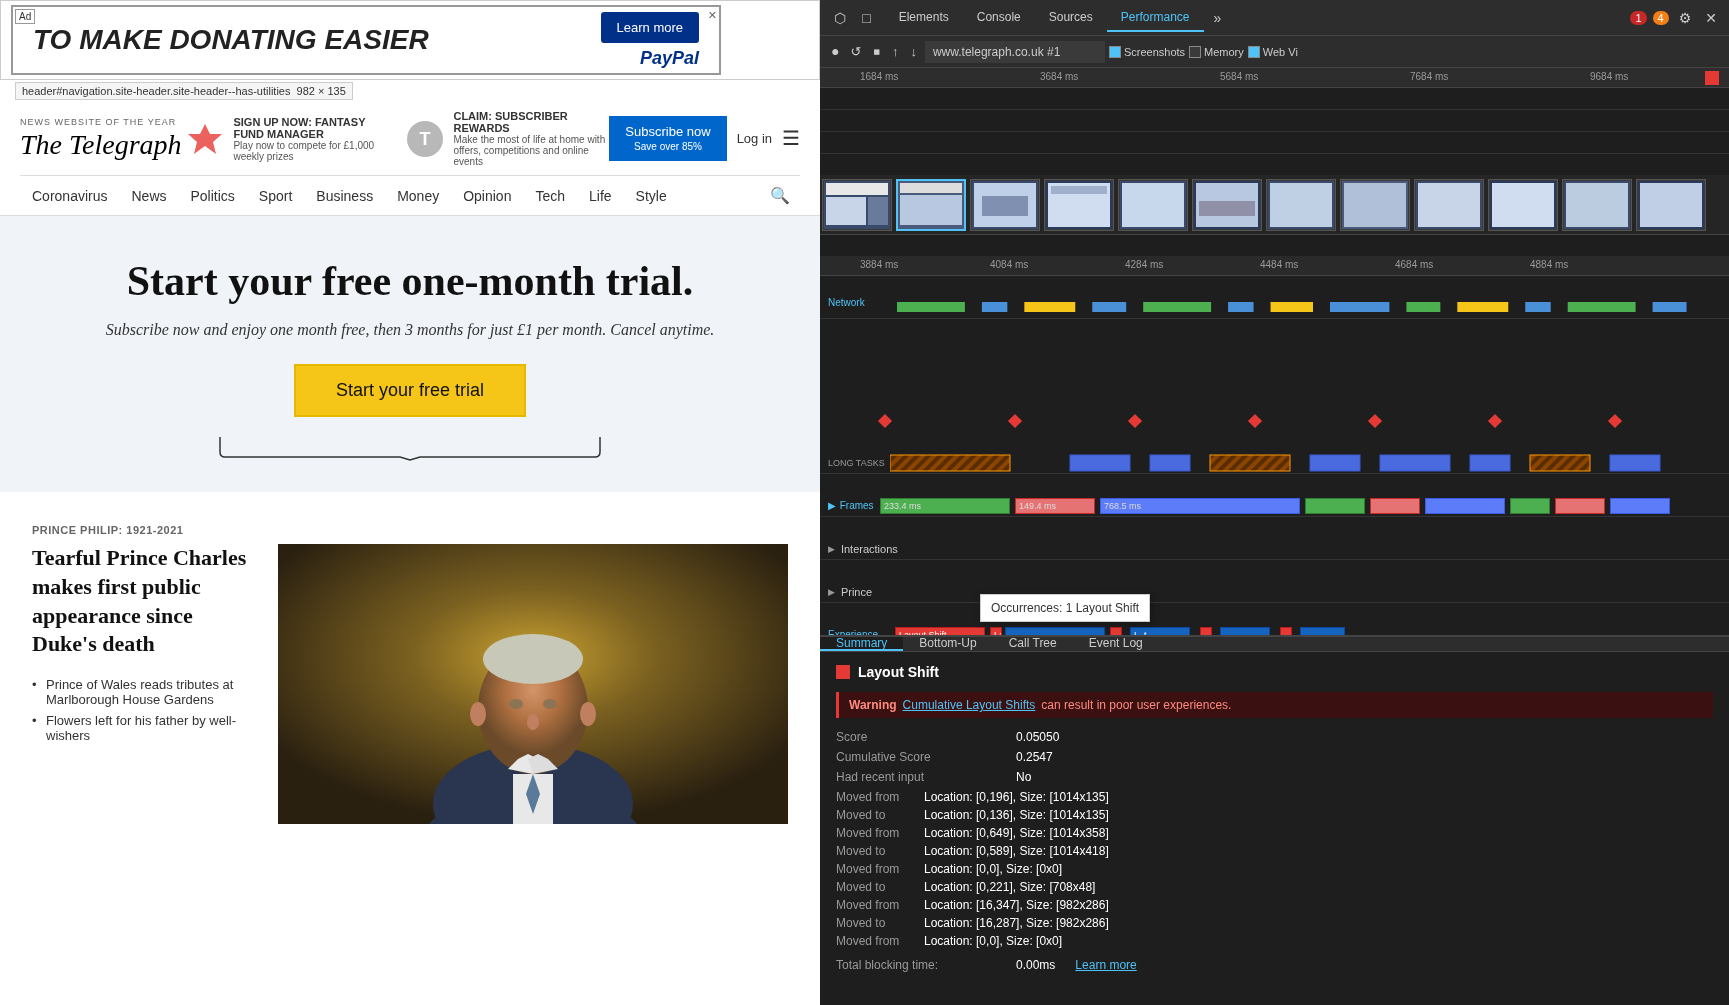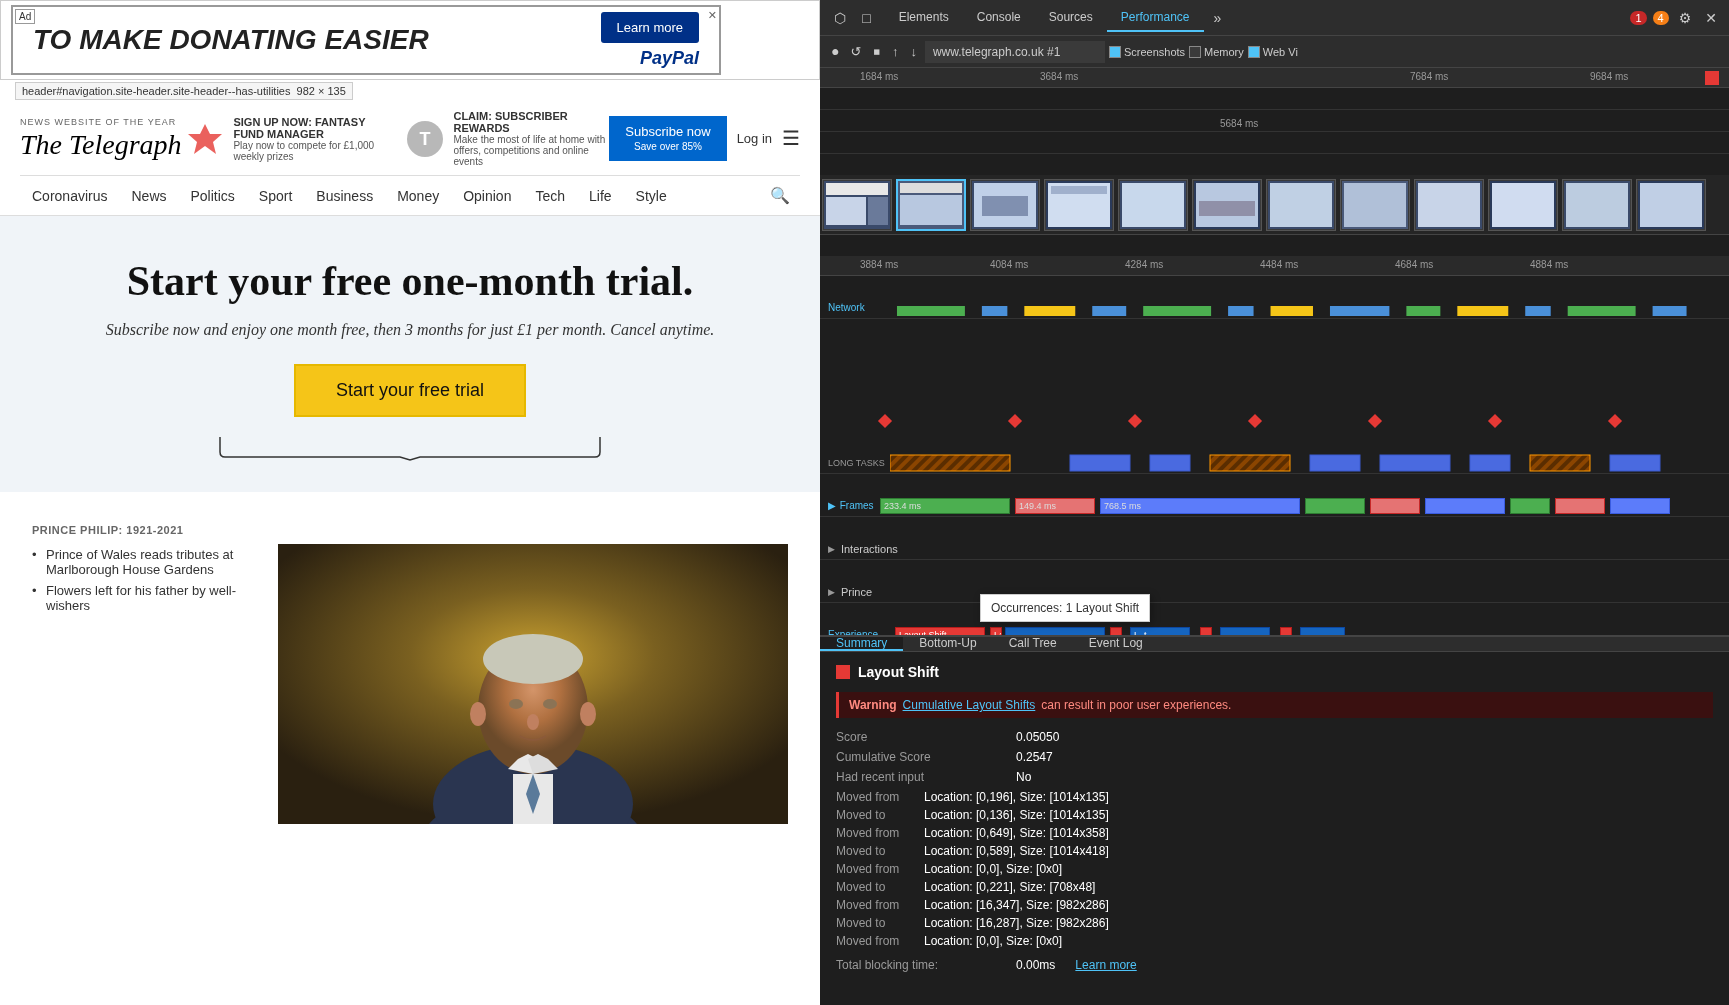--- a/index.html
+++ b/index.html
@@ -454,21 +454,20 @@
       position: absolute;
       font-size: 10px;
       color: #999;
       top: 3px;
     }
 
     
     .network-row-container {
       height: 22px;
       display: flex;
-      align-items: center;
       border-bottom: 1px solid #333;
       flex-shrink: 0;
     }
     .network-label {
       width: 60px;
       font-size: 10px;
       color: #4fc3f7;
       padding-left: 8px;
     }
     .network-bars {
@@ -814,20 +813,21 @@
       <svg width="400" height="30" viewBox="0 0 400 30">
         <path d="M 10 5 L 10 20 Q 10 25 15 25 L 190 25 Q 200 28 200 28 Q 200 28 210 25 L 385 25 Q 390 25 390 20 L 390 5" fill="none" stroke="#333" stroke-width="1.5"></path>
       </svg>
     </div>
   </div>
 
   <div class="news-content">
     <div class="article-tag">PRINCE PHILIP: 1921-2021</div>
     <div class="article-layout">
       <div class="article-text">
+        <h2 class="article-headline">Tearful Prince Charles makes first public appearance since Duke's death</h2>
         <ul class="article-bullets">
           <li>Prince of Wales reads tributes at Marlborough House Gardens</li>
           <li>Flowers left for his father by well-wishers</li>
         </ul>
       </div>
       <div class="article-image">
         
         <svg width="510" height="280" viewBox="0 0 510 280" xmlns="http://www.w3.org/2000/svg">
           <defs>
             <radialGradient id="bg-grad" cx="50%" cy="40%" r="60%">
@@ -911,21 +911,21 @@
       <span class="chk-box checked"></span>
       <span>Web Vi</span>
     </label>
   </div>
 
   <div class="timeline-area">
 
     <div class="time-ruler">
       <span class="time-mark" style="left:40px;">1684 ms</span>
       <span class="time-mark" style="left:220px;">3684 ms</span>
-      <span class="time-mark" style="left:400px;margin-top:47px;">5684 ms</span>
+      <span class="time-mark" style="left:400px;">5684 ms</span>
       <span class="time-mark" style="left:590px;">7684 ms</span>
       <span class="time-mark" style="left:770px;">9684 ms</span>
     </div>
 
     <div class="perf-row">
       <div class="perf-row-label">FPS</div>
       <div class="perf-row-content">
         <svg width="100%" height="28" preserveAspectRatio="none">
           <rect x="0" y="0" width="100%" height="28" fill="#1a3020"></rect>
           <rect x="5%" y="4" width="8%" height="20" fill="#2d7d46" opacity="0.9"></rect>

